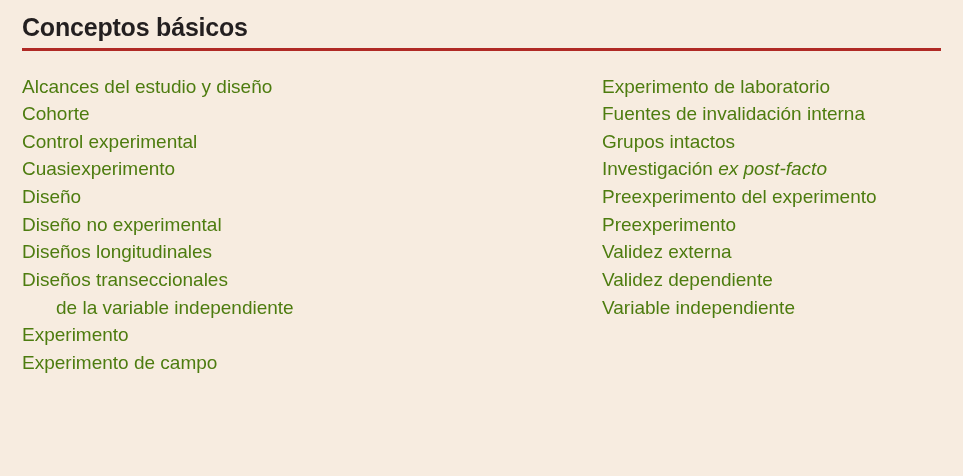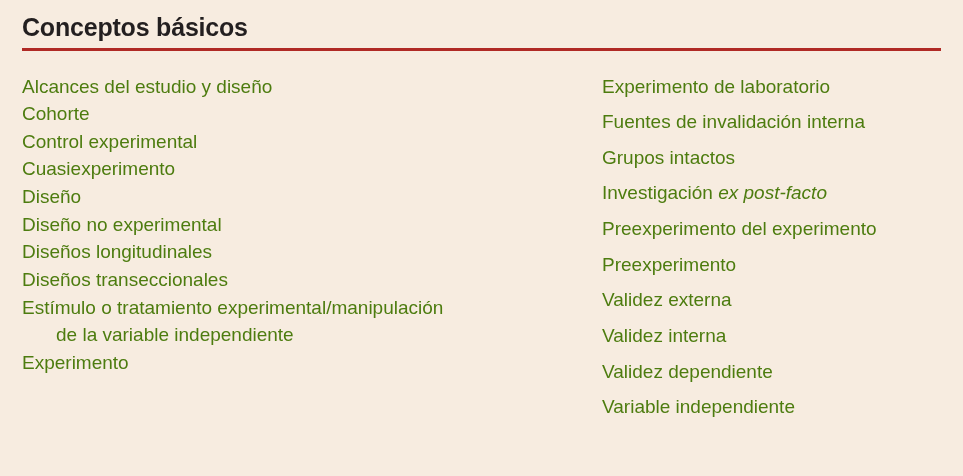--- a/index.html
+++ b/index.html
@@ -42,21 +42,20 @@
   }
   .col {
     display: flex;
     flex-direction: column;
   }
   .col-left {
     width: 580px;
   }
   .col-right {
     width: 339px;
-    gap: 8px;
   }
   .term {
     font-size: 19px;
     color: #4d7c0f;
     line-height: 1.455;
     white-space: pre-wrap;
   }
   .term em {
     font-style: italic;
   }
@@ -84,31 +83,31 @@
 
     <div class="col col-left">
       <div class="term">Alcances del estudio y diseño</div>
       <div class="term">Cohorte</div>
       <div class="term">Control experimental</div>
       <div class="term">Cuasiexperimento</div>
       <div class="term">Diseño</div>
       <div class="term">Diseño no experimental</div>
       <div class="term">Diseños longitudinales</div>
       <div class="term">Diseños transeccionales</div>
-      <div class="term justify"><span>Estímulo o tratamiento experimental/manipulación</span><span class="cont">de la variable independiente</span></div>
+      <div class="term justify"><span class="cont">de la variable independiente</span></div>
       <div class="term">Experimento</div>
+      <div class="term">Experimento de campo</div>
     </div>
 
     <div class="col col-right">
       <div class="term">Experimento de laboratorio</div>
       <div class="term">Fuentes de invalidación interna</div>
       <div class="term">Grupos intactos</div>
       <div class="term"><span>Investigación </span><em>ex post-facto</em></div>
       <div class="term">Preexperimento del experimento</div>
       <div class="term">Preexperimento</div>
       <div class="term">Validez externa</div>
-      <div class="term">Validez interna</div>
       <div class="term">Validez dependiente</div>
       <div class="term">Variable independiente</div>
     </div>
 
   </div>
 </div>
 
 </body></html>

